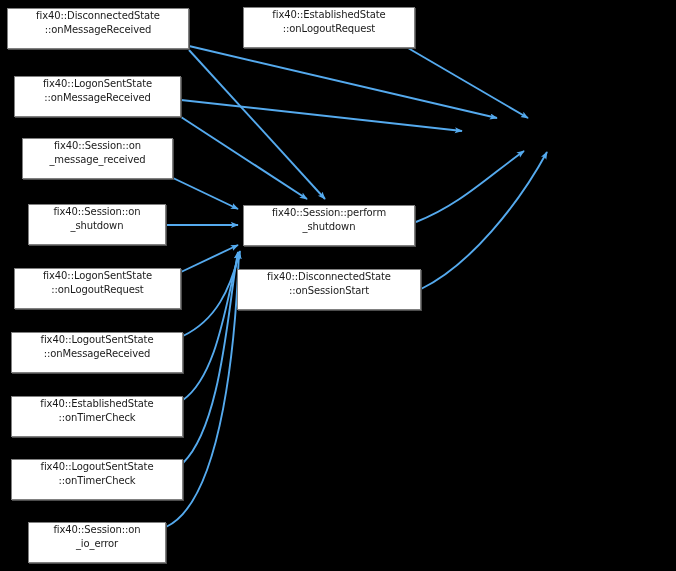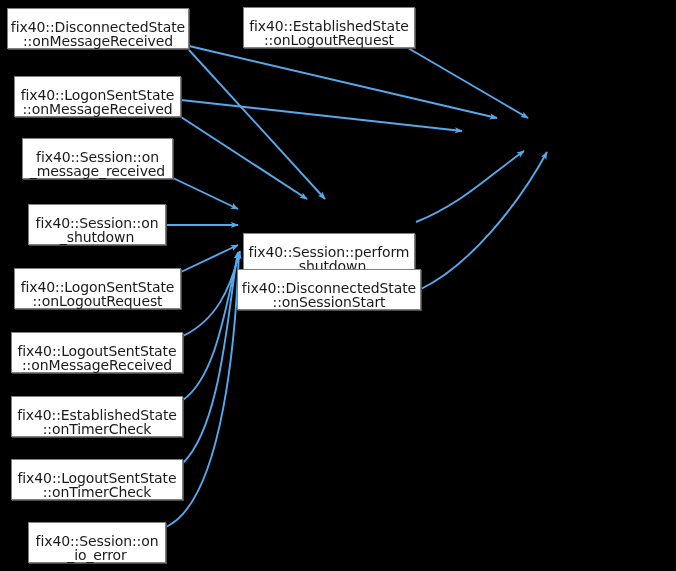--- a/index.html
+++ b/index.html
@@ -1,21 +1,21 @@
 <!DOCTYPE html>
 <html><head>
 <meta charset="utf-8">
 <style>
   html,body{margin:0;padding:0;background:#000;}
   #stage{position:relative;width:676px;height:571px;background:#000;overflow:hidden;
          font-family:"DejaVu Sans","Liberation Sans",sans-serif;}
   #edges{position:absolute;left:0;top:0;width:676px;height:571px;}
   .node{position:absolute;box-sizing:border-box;background:#ffffff;border:1px solid #808080;
-        box-shadow:1px 1px 0 #4d4d4d;display:flex;align-items:flex-end;justify-content:center;
-        text-align:center;color:#1a1a1a;font-size:14px;line-height:13.5px;letter-spacing:-0.1px;}
+        box-shadow:1px 1px 0 #4d4d4d;display:flex;align-items:flex-start;justify-content:center;
+        text-align:center;color:#1a1a1a;font-size:10px;line-height:13.5px;letter-spacing:-0.1px;}
   .node.hl{background:#bfbfbf;}
   .node .lbl{white-space:pre-line;display:block;width:100%;}
 </style>
 </head>
 <body>
 
 <div id="stage">
 
   <svg id="edges" viewBox="0 0 676 571" xmlns="http://www.w3.org/2000/svg">
     <defs>
@@ -76,21 +76,21 @@
 ::onTimerCheck</span>
   </div>
   <div class="node" style="left:28px;top:522px;width:138px;height:41px;">
     <span class="lbl">fix40::Session::on
 _io_error</span>
   </div>
   <div class="node" style="left:243px;top:7px;width:172px;height:41px;">
     <span class="lbl">fix40::EstablishedState
 ::onLogoutRequest</span>
   </div>
-  <div class="node" style="left:243px;top:205px;width:172px;height:41px;margin-top:28px;">
+  <div class="node" style="left:243px;top:205px;width:172px;height:41px;">
     <span class="lbl">fix40::Session::perform
 _shutdown</span>
   </div>
   <div class="node" style="left:237px;top:269px;width:184px;height:41px;">
     <span class="lbl">fix40::DisconnectedState
 ::onSessionStart</span>
   </div>
 
 </div>
 

